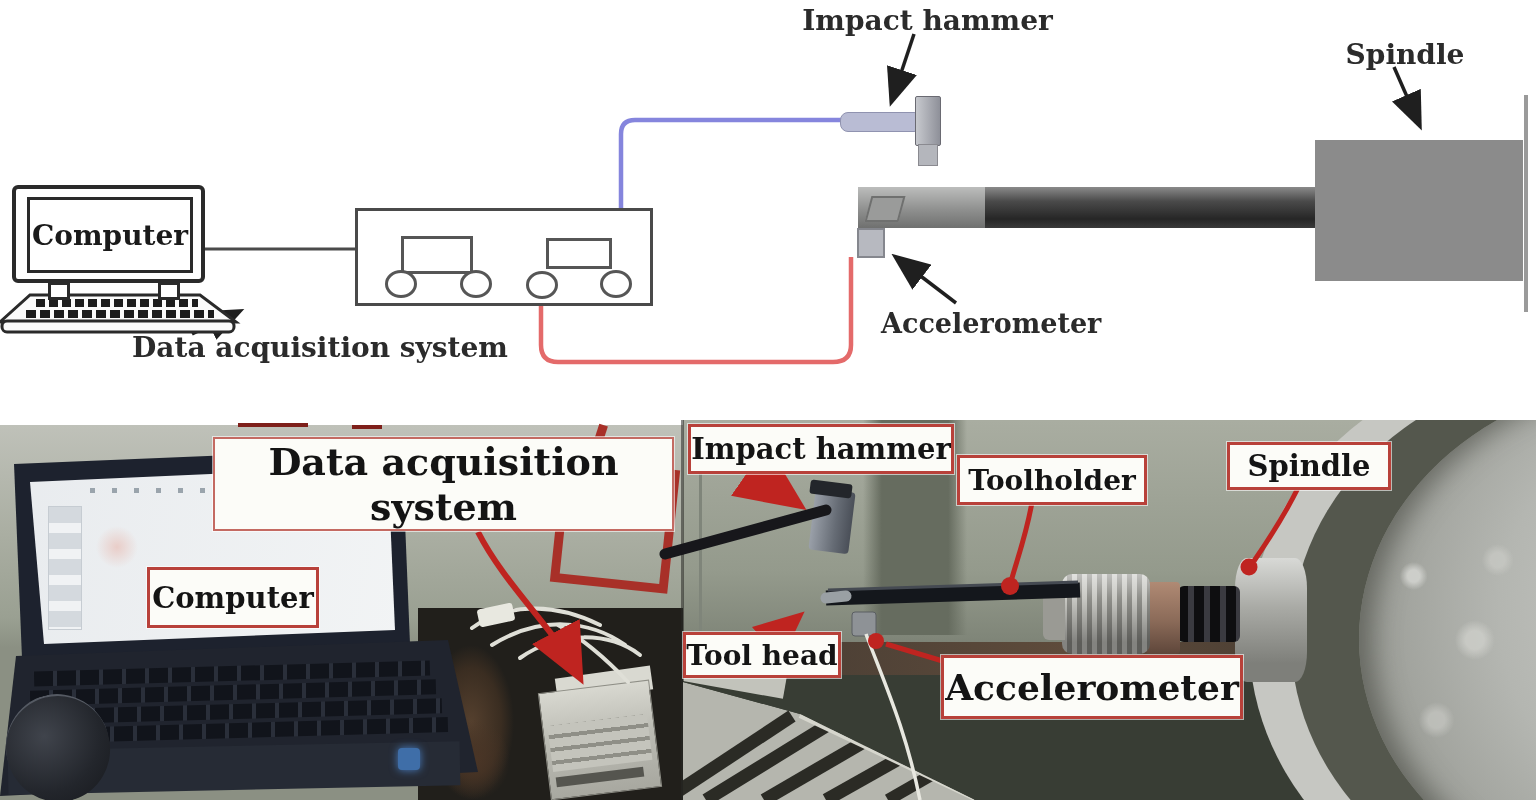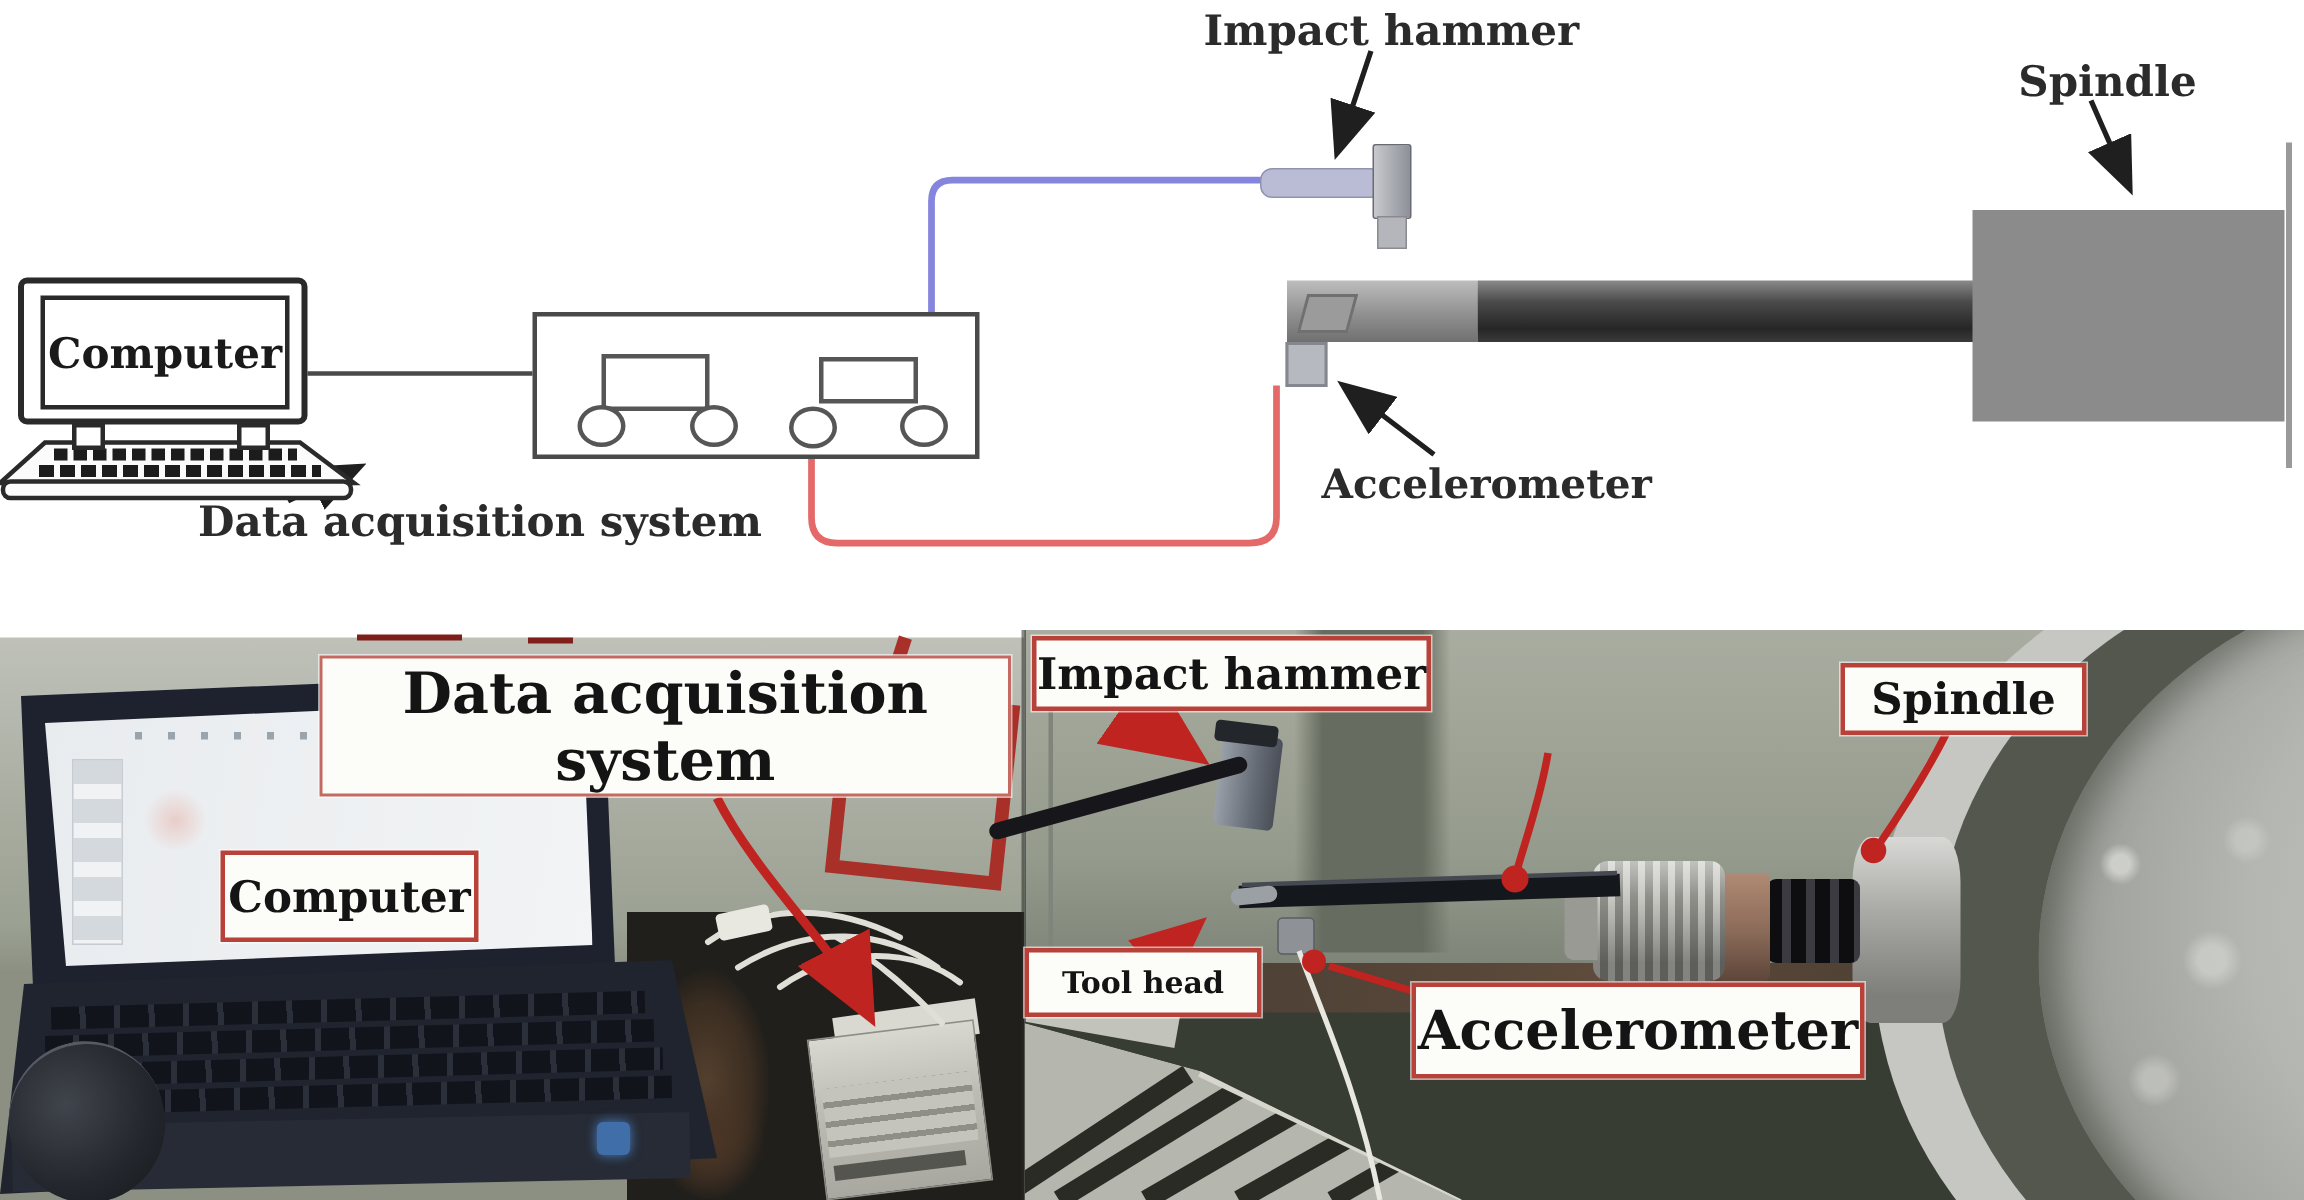--- a/index.html
+++ b/index.html
@@ -192,23 +192,26 @@
 
     <div class="abs pbox" style="left:213px;top:17px;width:457px;height:90px;border-width:2px;border-color:#c46a62;">
       <span style="font-size:38px;">Data acquisition system</span>
     </div>
     <div class="abs pbox" style="left:147px;top:147px;width:166px;height:55px;">
       <span style="font-size:29px;">Computer</span>
     </div>
     <div class="abs pbox" style="left:688px;top:4px;width:260px;height:44px;">
       <span style="font-size:29px;">Impact hammer</span>
     </div>
+    <div class="abs pbox" style="left:957px;top:35px;width:184px;height:44px;">
+      <span style="font-size:28px;">Toolholder</span>
+    </div>
     <div class="abs pbox" style="left:1227px;top:22px;width:158px;height:42px;">
       <span style="font-size:29px;">Spindle</span>
     </div>
     <div class="abs pbox" style="left:683px;top:212px;width:152px;height:40px;">
-      <span style="font-size:20px;">Tool head</span>
+      <span style="font-size:28px;">Tool head</span>
     </div>
     <div class="abs pbox" style="left:941px;top:235px;width:296px;height:58px;">
       <span style="font-size:36px;">Accelerometer</span>
     </div>
   </div>
 </div>
 
 </body></html>

